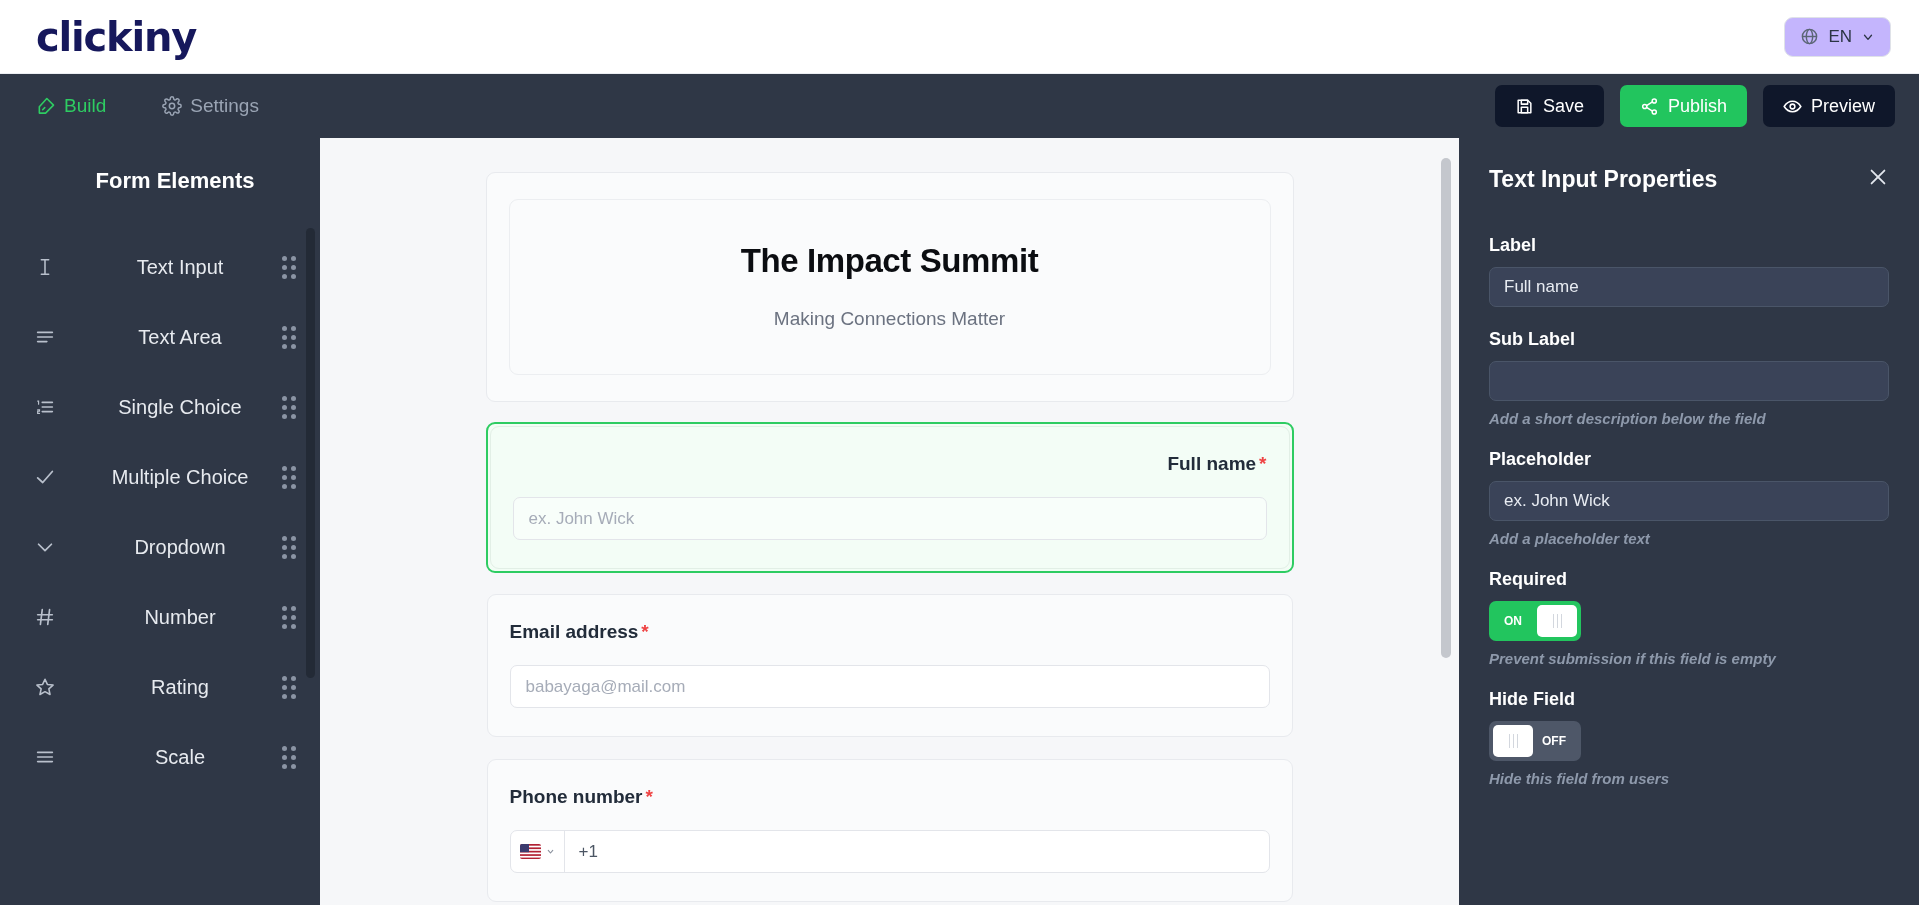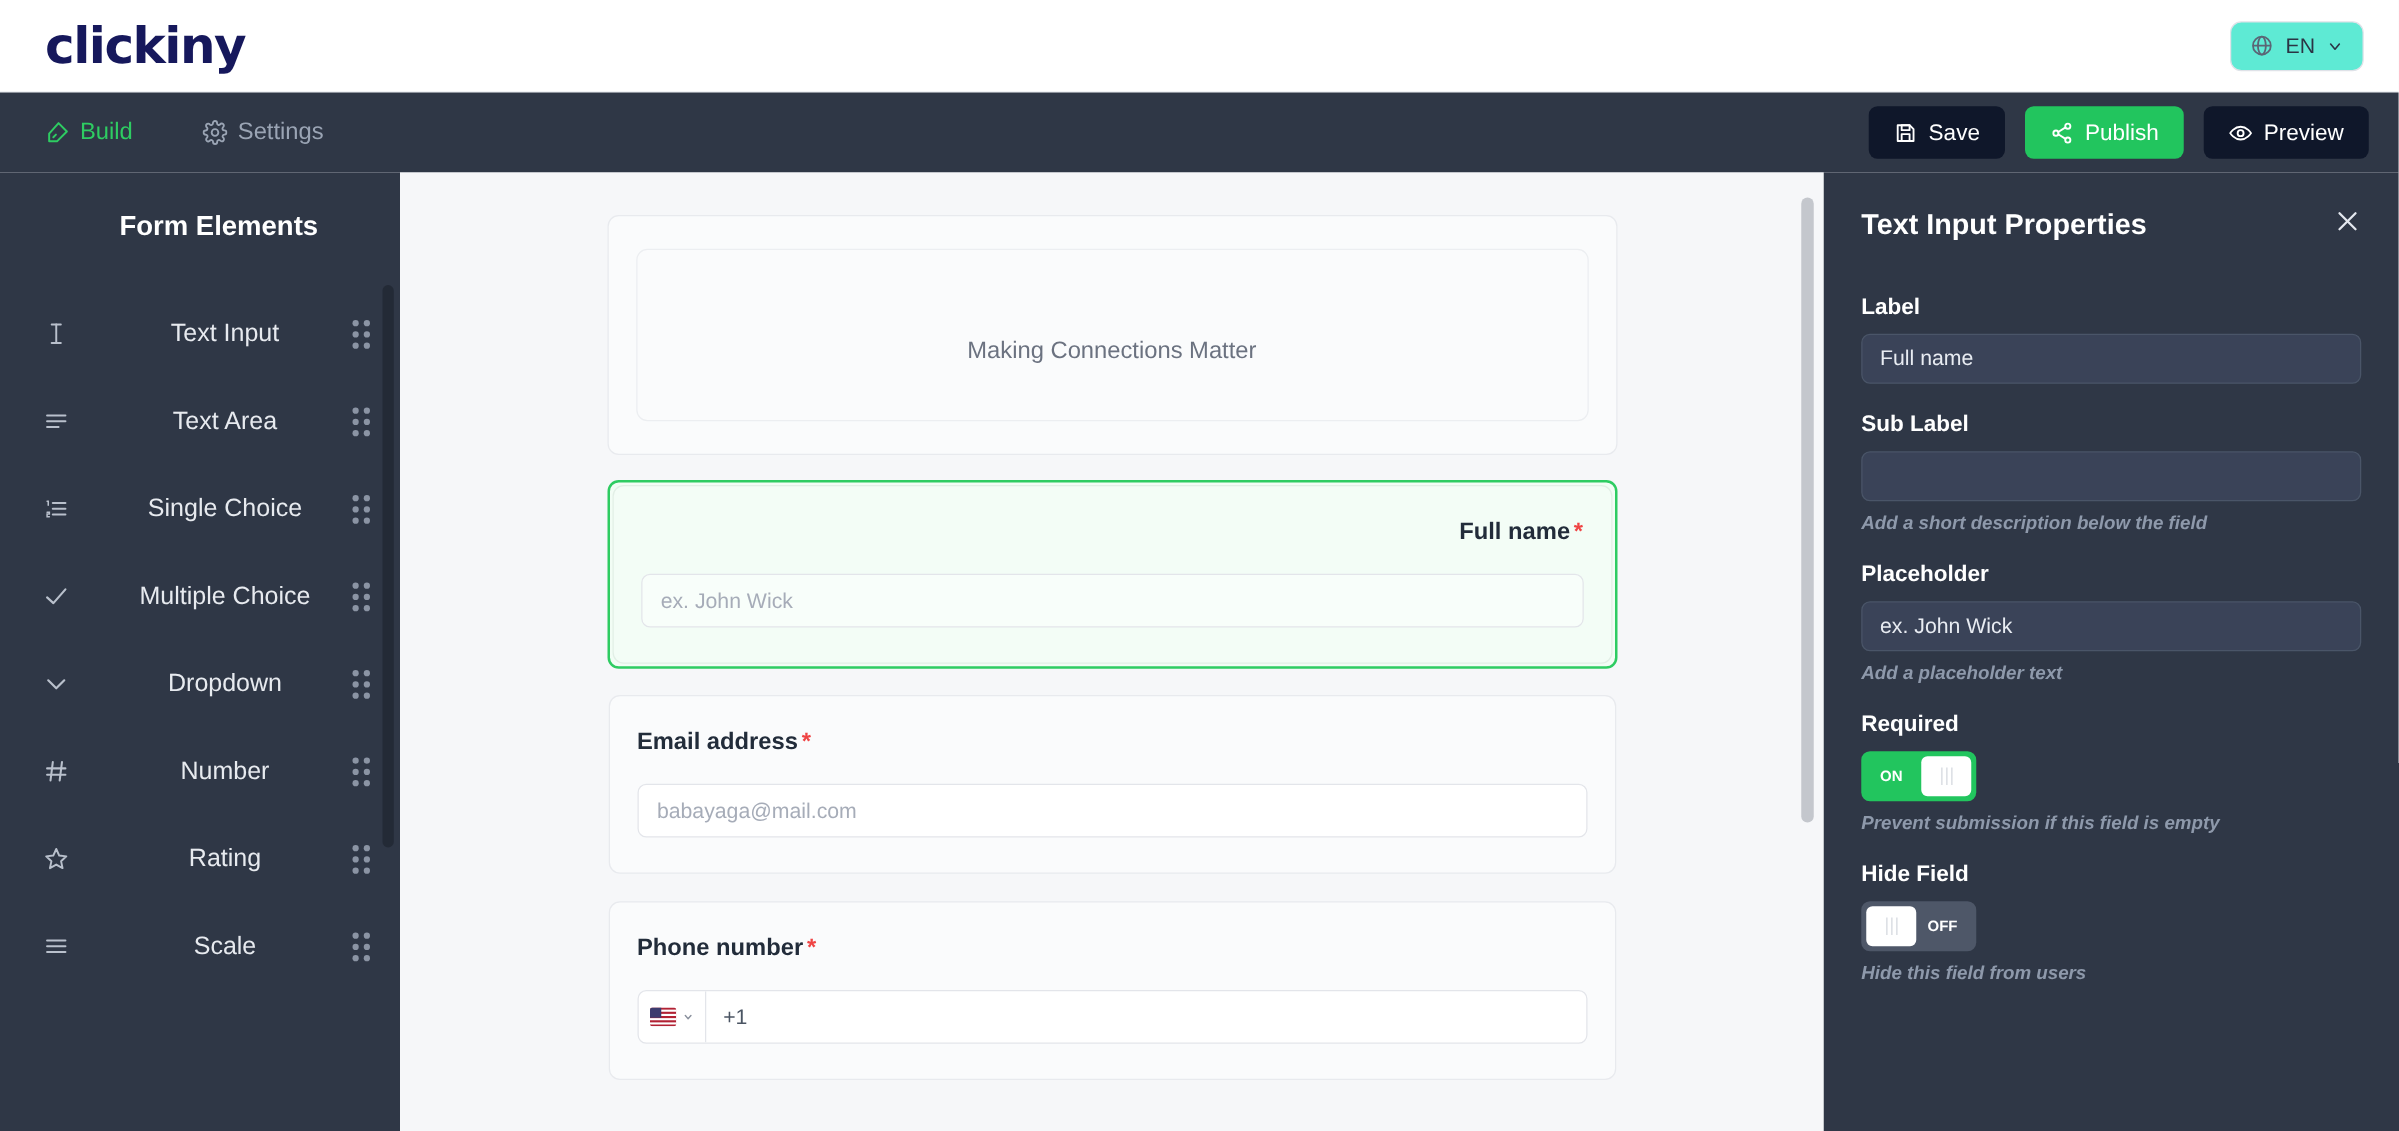--- a/index.html
+++ b/index.html
@@ -18,21 +18,21 @@
     display: flex; align-items: center; justify-content: space-between;
     padding: 0 28px 0 36px; border-bottom: 1px solid #eceef2;
   }
   .logo {
     font-size: 40px; font-weight: 700; color: #16185c;
     letter-spacing: -1.2px; line-height: 1; font-family: "DejaVu Sans", sans-serif;
   }
   .lang-select {
     display: flex; align-items: center; gap: 9px;
     border: 1px solid #dfe2e8; border-radius: 9px;
-    padding: 9px 15px; background: #5eead4; cursor: pointer;
+    padding: 9px 15px; background: #c4b5fd; cursor: pointer;
   }
   .lang-select .txt { font-size: 17px; color: #2b3444; font-weight: 500; }
   .globe { width: 19px; height: 19px; display: block; }
   .chev { width: 14px; height: 14px; display: block; }
 
   
   .toolbar {
     height: 64px; flex: 0 0 64px; background: #2f3746;
     display: flex; align-items: center; justify-content: space-between;
     padding: 0 24px 0 36px;
@@ -415,20 +415,21 @@
 
       </div>
       <div class="sb-scroll"></div>
     </div>
 
     <div class="canvas">
       <div class="sheet">
 
         <div class="card header-card">
           <div class="header-inner">
+            <div class="form-title">The Impact Summit</div>
             <div class="form-sub">Making Connections Matter</div>
           </div>
         </div>
 
         <div class="field-wrap selected">
           <div class="field-card">
             <div class="field-label">
               <span>Full name</span><span class="req">*</span>
             </div>
             <div class="field-input">

